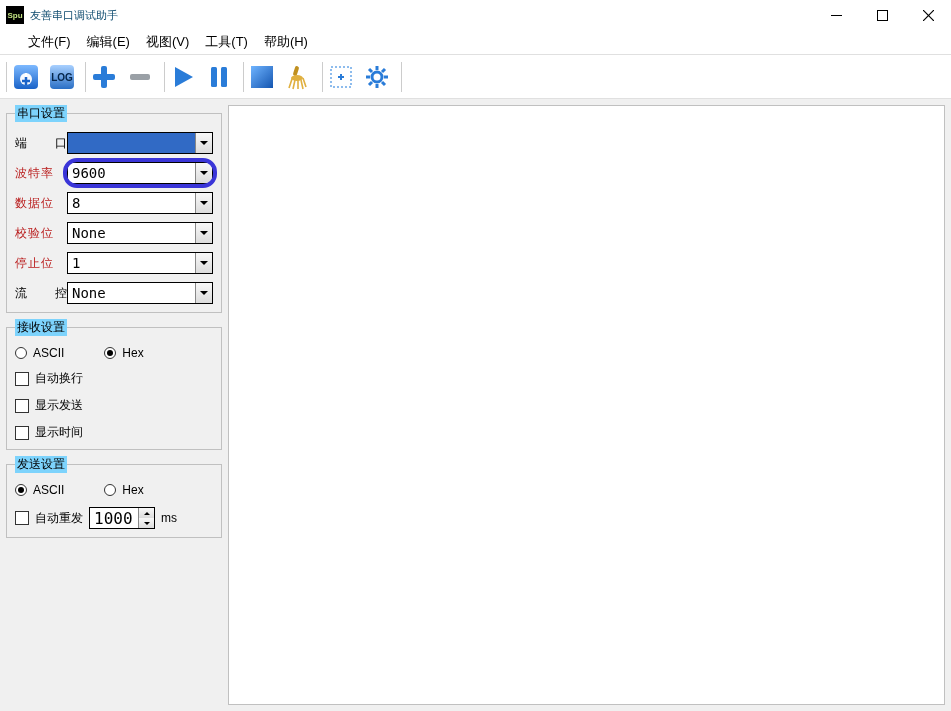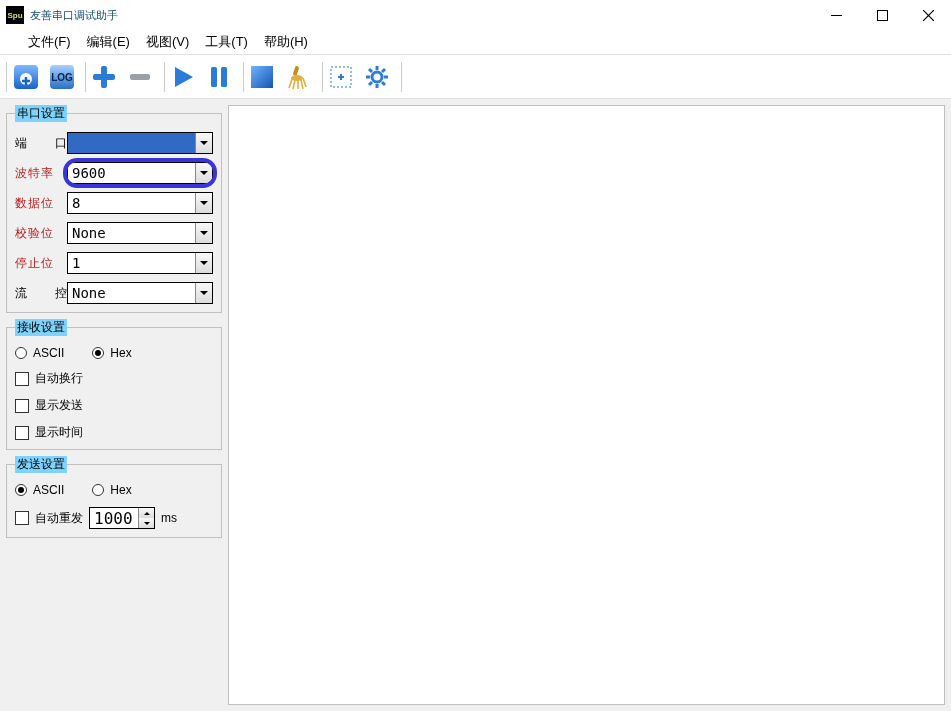--- a/index.html
+++ b/index.html
@@ -114,21 +114,21 @@
   }
   .baud-wrapper { position:relative; flex:1; }
   .highlight-oval {
     position:absolute;
     left:-4px; right:-4px; top:-4px; bottom:-4px;
     border:4px solid #3a35d8;
     border-radius:14px;
     pointer-events:none;
     z-index:2;
   }
-  .radio-row { display:flex; gap:28px; margin-bottom:10px; }
+  .radio-row { display:flex; gap:40px; margin-bottom:10px; }
   .radio-item { display:flex; align-items:center; gap:6px; }
   .radio-dot {
     width:12px; height:12px; border-radius:50%;
     border:1px solid #333; background:#fff;
     display:flex; align-items:center; justify-content:center;
   }
   .radio-dot.checked::after{
     content:""; width:6px; height:6px; border-radius:50%; background:#000;
   }
   .check-row { display:flex; align-items:center; gap:6px; margin-bottom:10px; }

